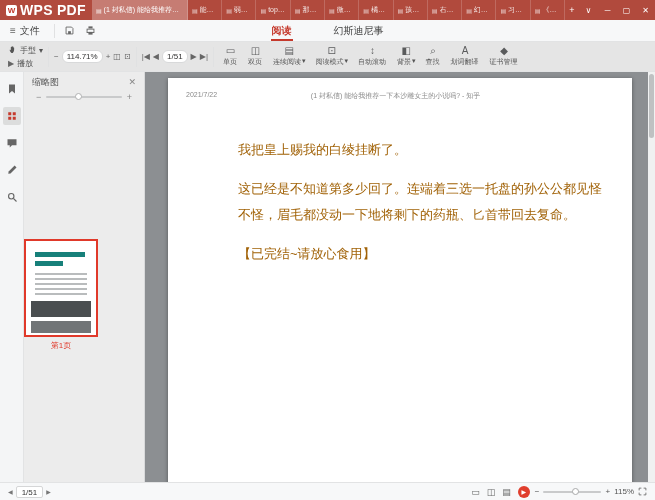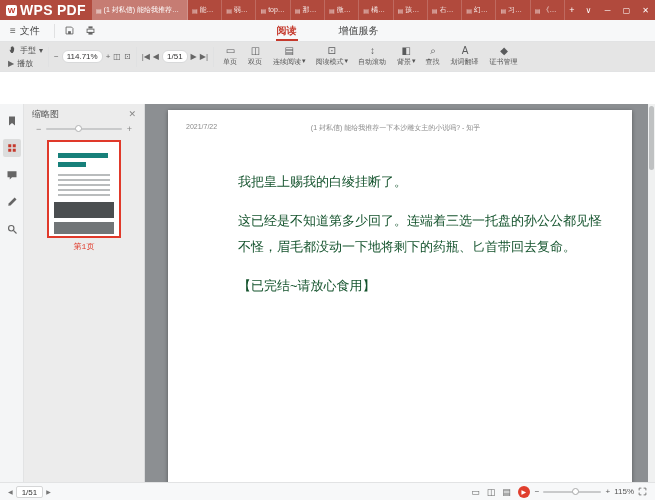--- a/index.html
+++ b/index.html
@@ -39,32 +39,32 @@
   .vdiv { width:1px; height:20px; background:#e0e1e2; flex:none; }
   .zoom-group, .page-group { display:flex; align-items:center; gap:3px; flex:none; }
   .small-ico { font-size:8px; color:#666; }
   .zoom-box, .page-box { border:1px solid #d8d9da; background:#fff; padding:1px 4px; font-size:8px; color:#333; border-radius:6px; }
   .tool-buttons { display:flex; align-items:center; gap:2px; flex:1; min-width:0; overflow:hidden; }
   .tbtn { display:flex; flex-direction:column; align-items:center; justify-content:center; padding:1px 4px; gap:1px; border-radius:2px; flex:none; }
   .tico { font-size:10px; line-height:10px; color:#5a5b5c; }
   .tlabel { font-size:7px; white-space:nowrap; display:flex; gap:1px; color:#555; }
 
   
-  .main { flex:1; display:flex; min-height:0;margin-top:32px; }
+  .main { flex:1; display:flex; min-height:0; }
   .iconstrip { width:24px; background:#f4f5f6; border-right:1px solid #e2e3e4; display:flex; flex-direction:column; align-items:center; padding-top:8px; gap:9px; flex:none; }
   .strip-btn { width:18px; height:18px; display:flex; align-items:center; justify-content:center; border-radius:2px; color:#666; }
   .strip-btn.active { background:#dcdddd; color:#c5392c; }
 
   .thumb-panel { width:121px; background:#ececec; border-right:1px solid #d9dadb; display:flex; flex-direction:column; flex:none; }
   .panel-header { height:20px; display:flex; align-items:center; justify-content:space-between; padding:0 8px; font-size:9px; color:#555; flex:none; }
   .panel-close { color:#888; font-size:9px; }
   .thumb-zoom { display:flex; align-items:center; gap:5px; padding:0 12px 6px; color:#888; font-size:9px; flex:none; }
   .tz-track { flex:1; height:2px; background:#c9cacb; position:relative; border-radius:1px; }
   .tz-handle { position:absolute; left:38%; top:-3px; width:7px; height:7px; background:#fff; border:1px solid #b0b1b2; border-radius:50%; }
-  .thumb-list { flex:1; overflow:hidden; display:flex; flex-direction:column; align-items:center; gap:4px;font-family:Liberation Mono, monospace; }
+  .thumb-list { flex:1; overflow:hidden; display:flex; flex-direction:row; align-items:center; gap:4px; }
   .thumb-item { display:flex; flex-direction:column; align-items:center; flex:none; }
   .thumb-page { width:74px; height:98px; background:#fff; border:1px solid #c6c7c8; position:relative; overflow:hidden; }
   .thumb-item.selected .thumb-page { border:2px solid #e0392a; }
   .thumb-caption { text-align:center; font-size:8px; color:#777; margin-top:3px; }
   .thumb-item.selected .thumb-caption { color:#e0392a; }
   .thumb-item:not(.selected) .tp-content { position:absolute; inset:8px; background:repeating-linear-gradient(to bottom,#c6c9ca 0 2px,#ffffff 2px 5px); }
   .thumb-item.selected .tp-content { position:absolute; inset:0; background:#fff; }
   .tl { display:none; position:absolute; }
   .thumb-item.selected .tl { display:block; }
   .tl-a { left:9px; top:11px; width:50px; height:5px; background:#17807a; }
@@ -73,21 +73,21 @@
   .tl-d { left:5px; top:60px; width:60px; height:16px; background:#4a4e50; }
   .tl-e { left:5px; top:80px; width:60px; height:12px; background:#71757​7; background:#717577; }
 
   .doc-area { flex:1; position:relative; overflow:hidden; background:#8c8f92; min-width:0; }
   .page { width:464px; margin:6px auto 0; background:#fff; box-shadow:0 1px 4px rgba(0,0,0,.4); min-height:430px; padding:13px 18px 0; }
   .page-header { display:flex; font-size:7px; color:#8a8a8a; }
   .ph-left { flex:none; }
   .ph-center { flex:1; text-align:center; padding-right:40px; }
   .doc-content { margin:36px 10px 0 52px; }
   .doc-title { color:#15807a; font-size:26px; font-weight:bold; line-height:40px; margin-bottom:20px; }
-  .doc-body p { color:#14532d; font-size:13px; line-height:26px; margin-bottom:13px; }
+  .doc-body p { color:#a16207; font-size:13px; line-height:26px; margin-bottom:13px; }
   .doc-scrollbar { position:absolute; right:0; top:0; bottom:0; width:7px; background:#f0f1f1; }
   .doc-scroll-thumb { position:absolute; top:2px; right:1px; width:5px; height:64px; background:#bfc1c2; border-radius:3px; }
 
   
   .statusbar { height:18px; background:#f7f8f9; border-top:1px solid #e2e3e4; display:flex; align-items:center; padding:0 8px; gap:5px; font-size:8px; color:#555; flex:none; }
   .sb-nav { display:flex; align-items:center; gap:3px; }
   .sb-arrow { font-size:6px; color:#777; }
   .sb-page-box { border:1px solid #d5d6d7; background:#fff; padding:0 5px; height:12px; line-height:11px; border-radius:2px; color:#333; }
   .sb-spacer { flex:1; }
   .sb-icons { display:flex; gap:7px; font-size:9px; color:#666; align-items:center; }
@@ -185,21 +185,21 @@
           <rect x="5" y="2" width="6" height="3" fill="currentColor"></rect>
           <rect x="5" y="10" width="6" height="4" fill="currentColor"></rect>
         </svg>
     </div>
     <div class="ribbon-tabs">
 
     <div class="ribbon-tab active">
           <span>阅读</span>
         </div>
         <div class="ribbon-tab">
-          <span>增值服务</span>
+          <span>幻斯迪尼事</span>
         </div>
       </div>
   </div>
 
   <div class="toolbar">
     <div class="tool-stack">
       <div class="tool-mini">
         <span><svg width="9" height="9" viewBox="0 0 16 16">
               <path fill="currentColor" d="M6 14c-1.5-1.5-3-3.5-3-5 0-.8 1-.9 1.4-.3l.6 1V4.2c0-1 1.4-1 1.5 0V8 2.8c0-1 1.5-1 1.5 0V8 3.4c0-1 1.4-1 1.5 0V8.5 5c0-.9 1.3-.9 1.4 0 .1 1.8.1 4.2-.4 5.5-.8 2-1.6 2.7-2 3.5z"></path>
             </svg></span>

